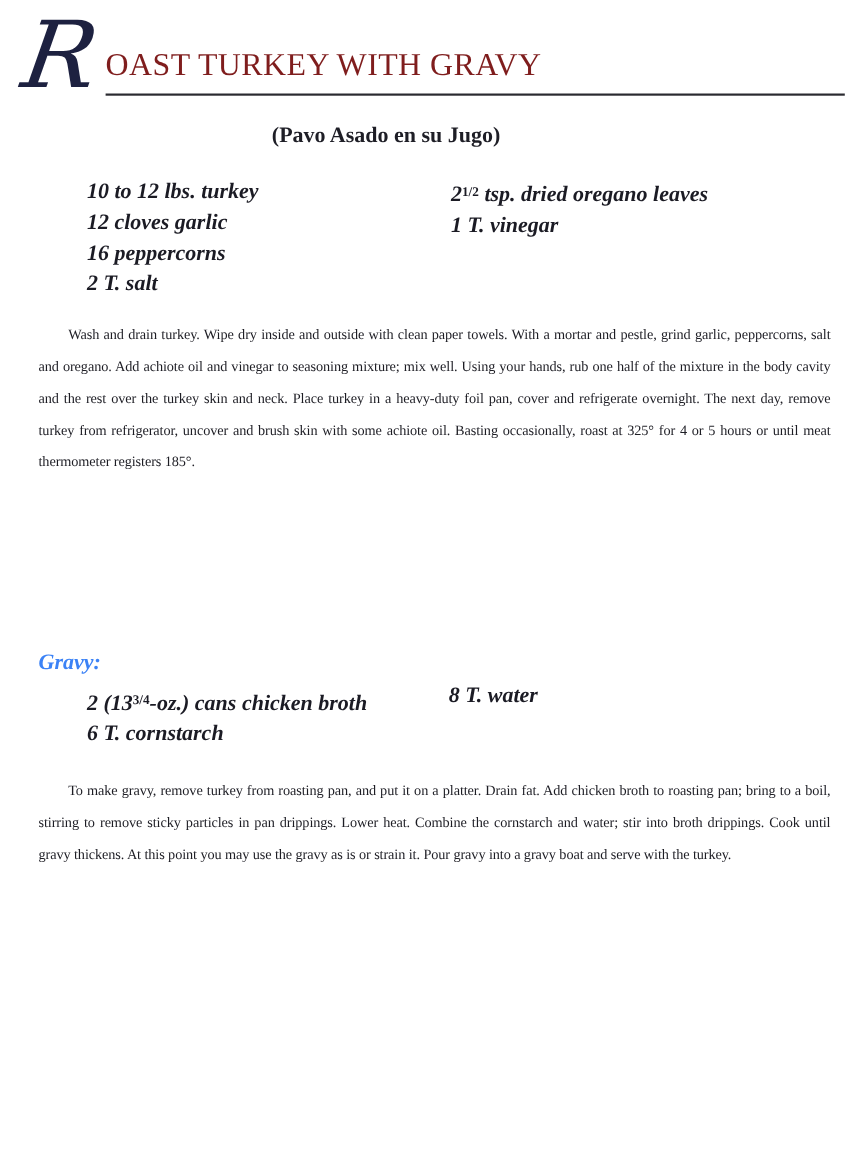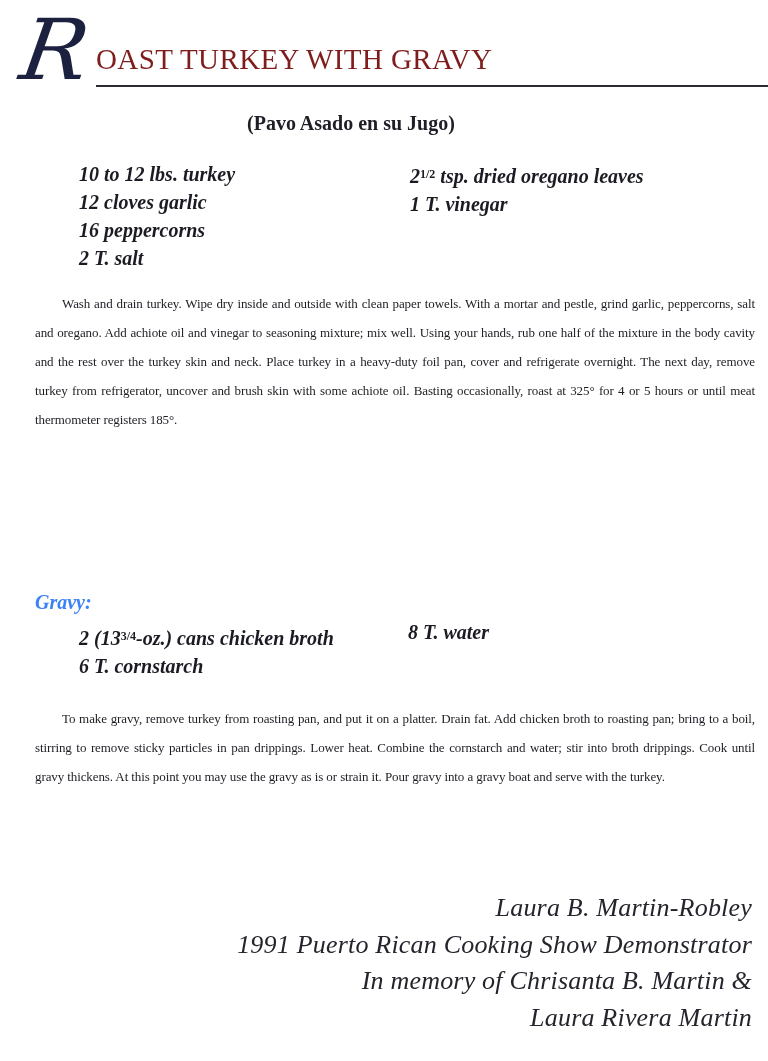--- a/index.html
+++ b/index.html
@@ -180,20 +180,14 @@
       <div class="ing-item"><span>2 (13</span><span class="frac">3/4</span><span>-oz.) cans chicken broth</span></div>
       <div class="ing-item">6 T. cornstarch</div>
     </div>
     <div class="ing-col right">
       <div class="ing-item">8 T. water</div>
     </div>
   </div>
 
   <p class="para para2" style="margin:0;">To make gravy, remove turkey from roasting pan, and put it on a platter. Drain fat. Add chicken broth to roasting pan; bring to a boil, stirring to remove sticky particles in pan drippings. Lower heat. Combine the cornstarch and water; stir into broth drippings. Cook until gravy thickens. At this point you may use the gravy as is or strain it. Pour gravy into a gravy boat and serve with the turkey.</p>
 
-  <div class="signature">
-    <div class="sig-line">Laura B. Martin-Robley</div>
-    <div class="sig-line">1991 Puerto Rican Cooking Show Demonstrator</div>
-    <div class="sig-line">In memory of Chrisanta B. Martin &amp;</div>
-    <div class="sig-line">Laura Rivera Martin</div>
-  </div>
 
 </div>
 
 </body></html>

